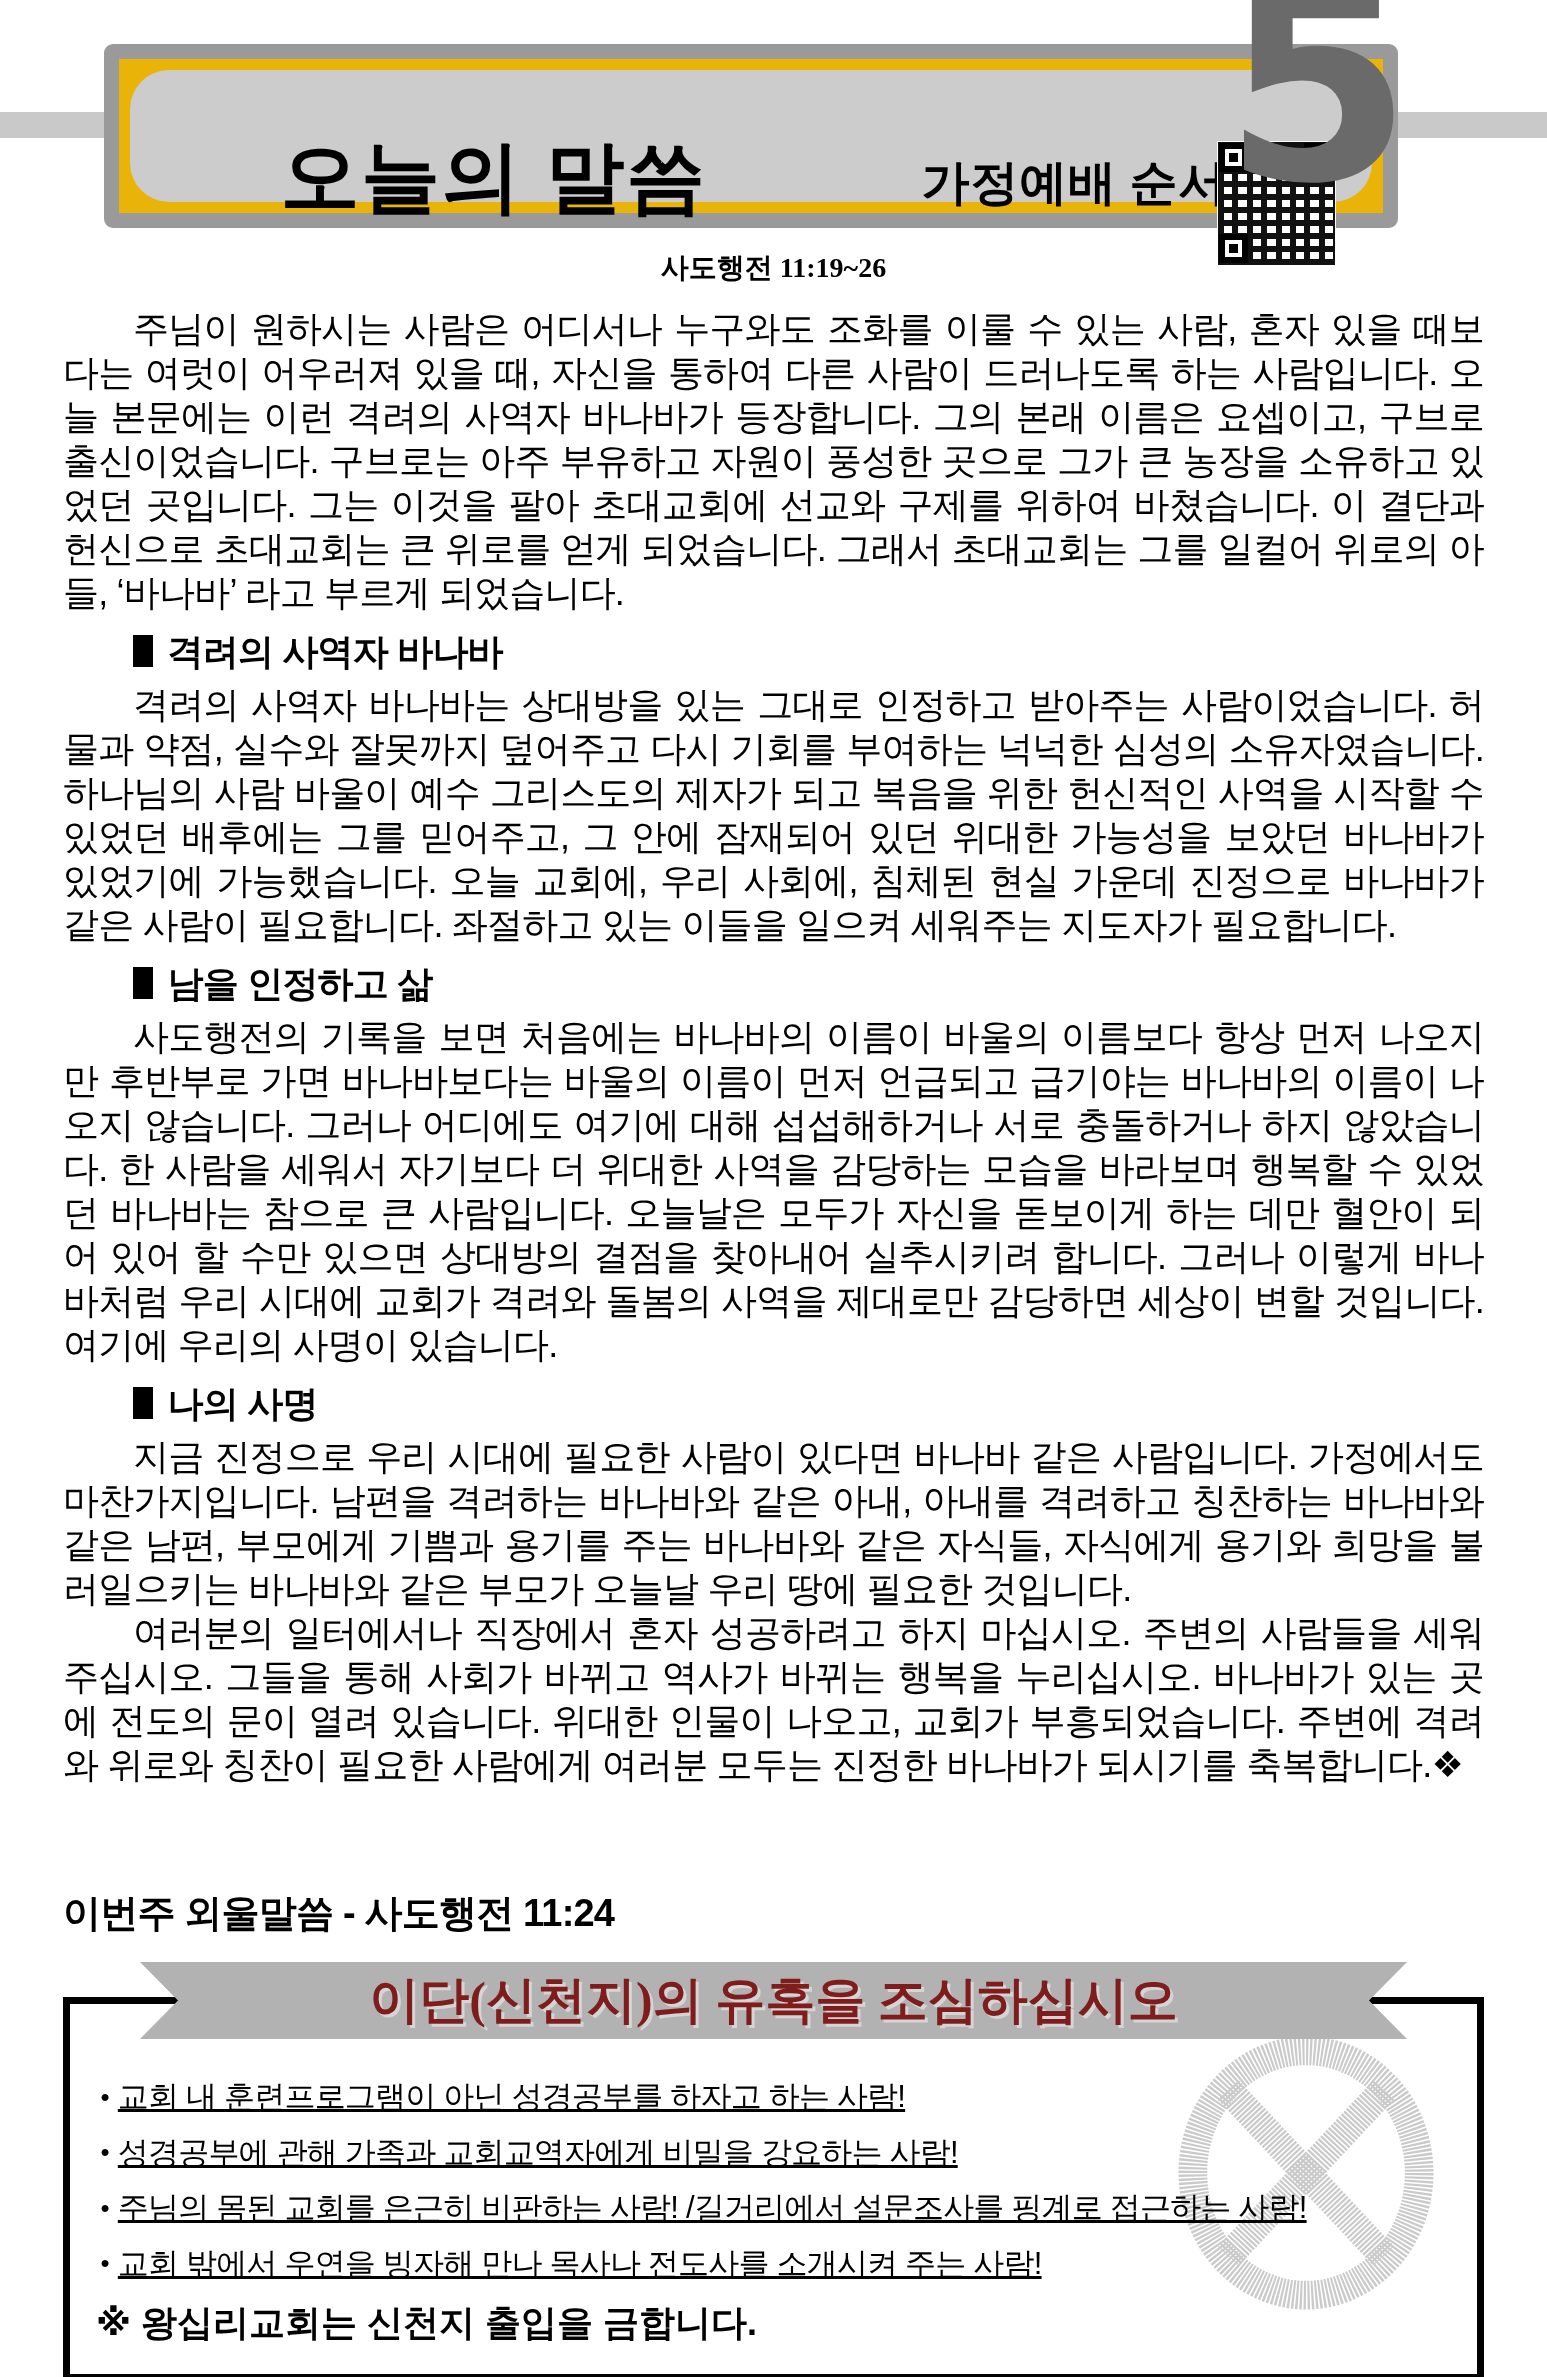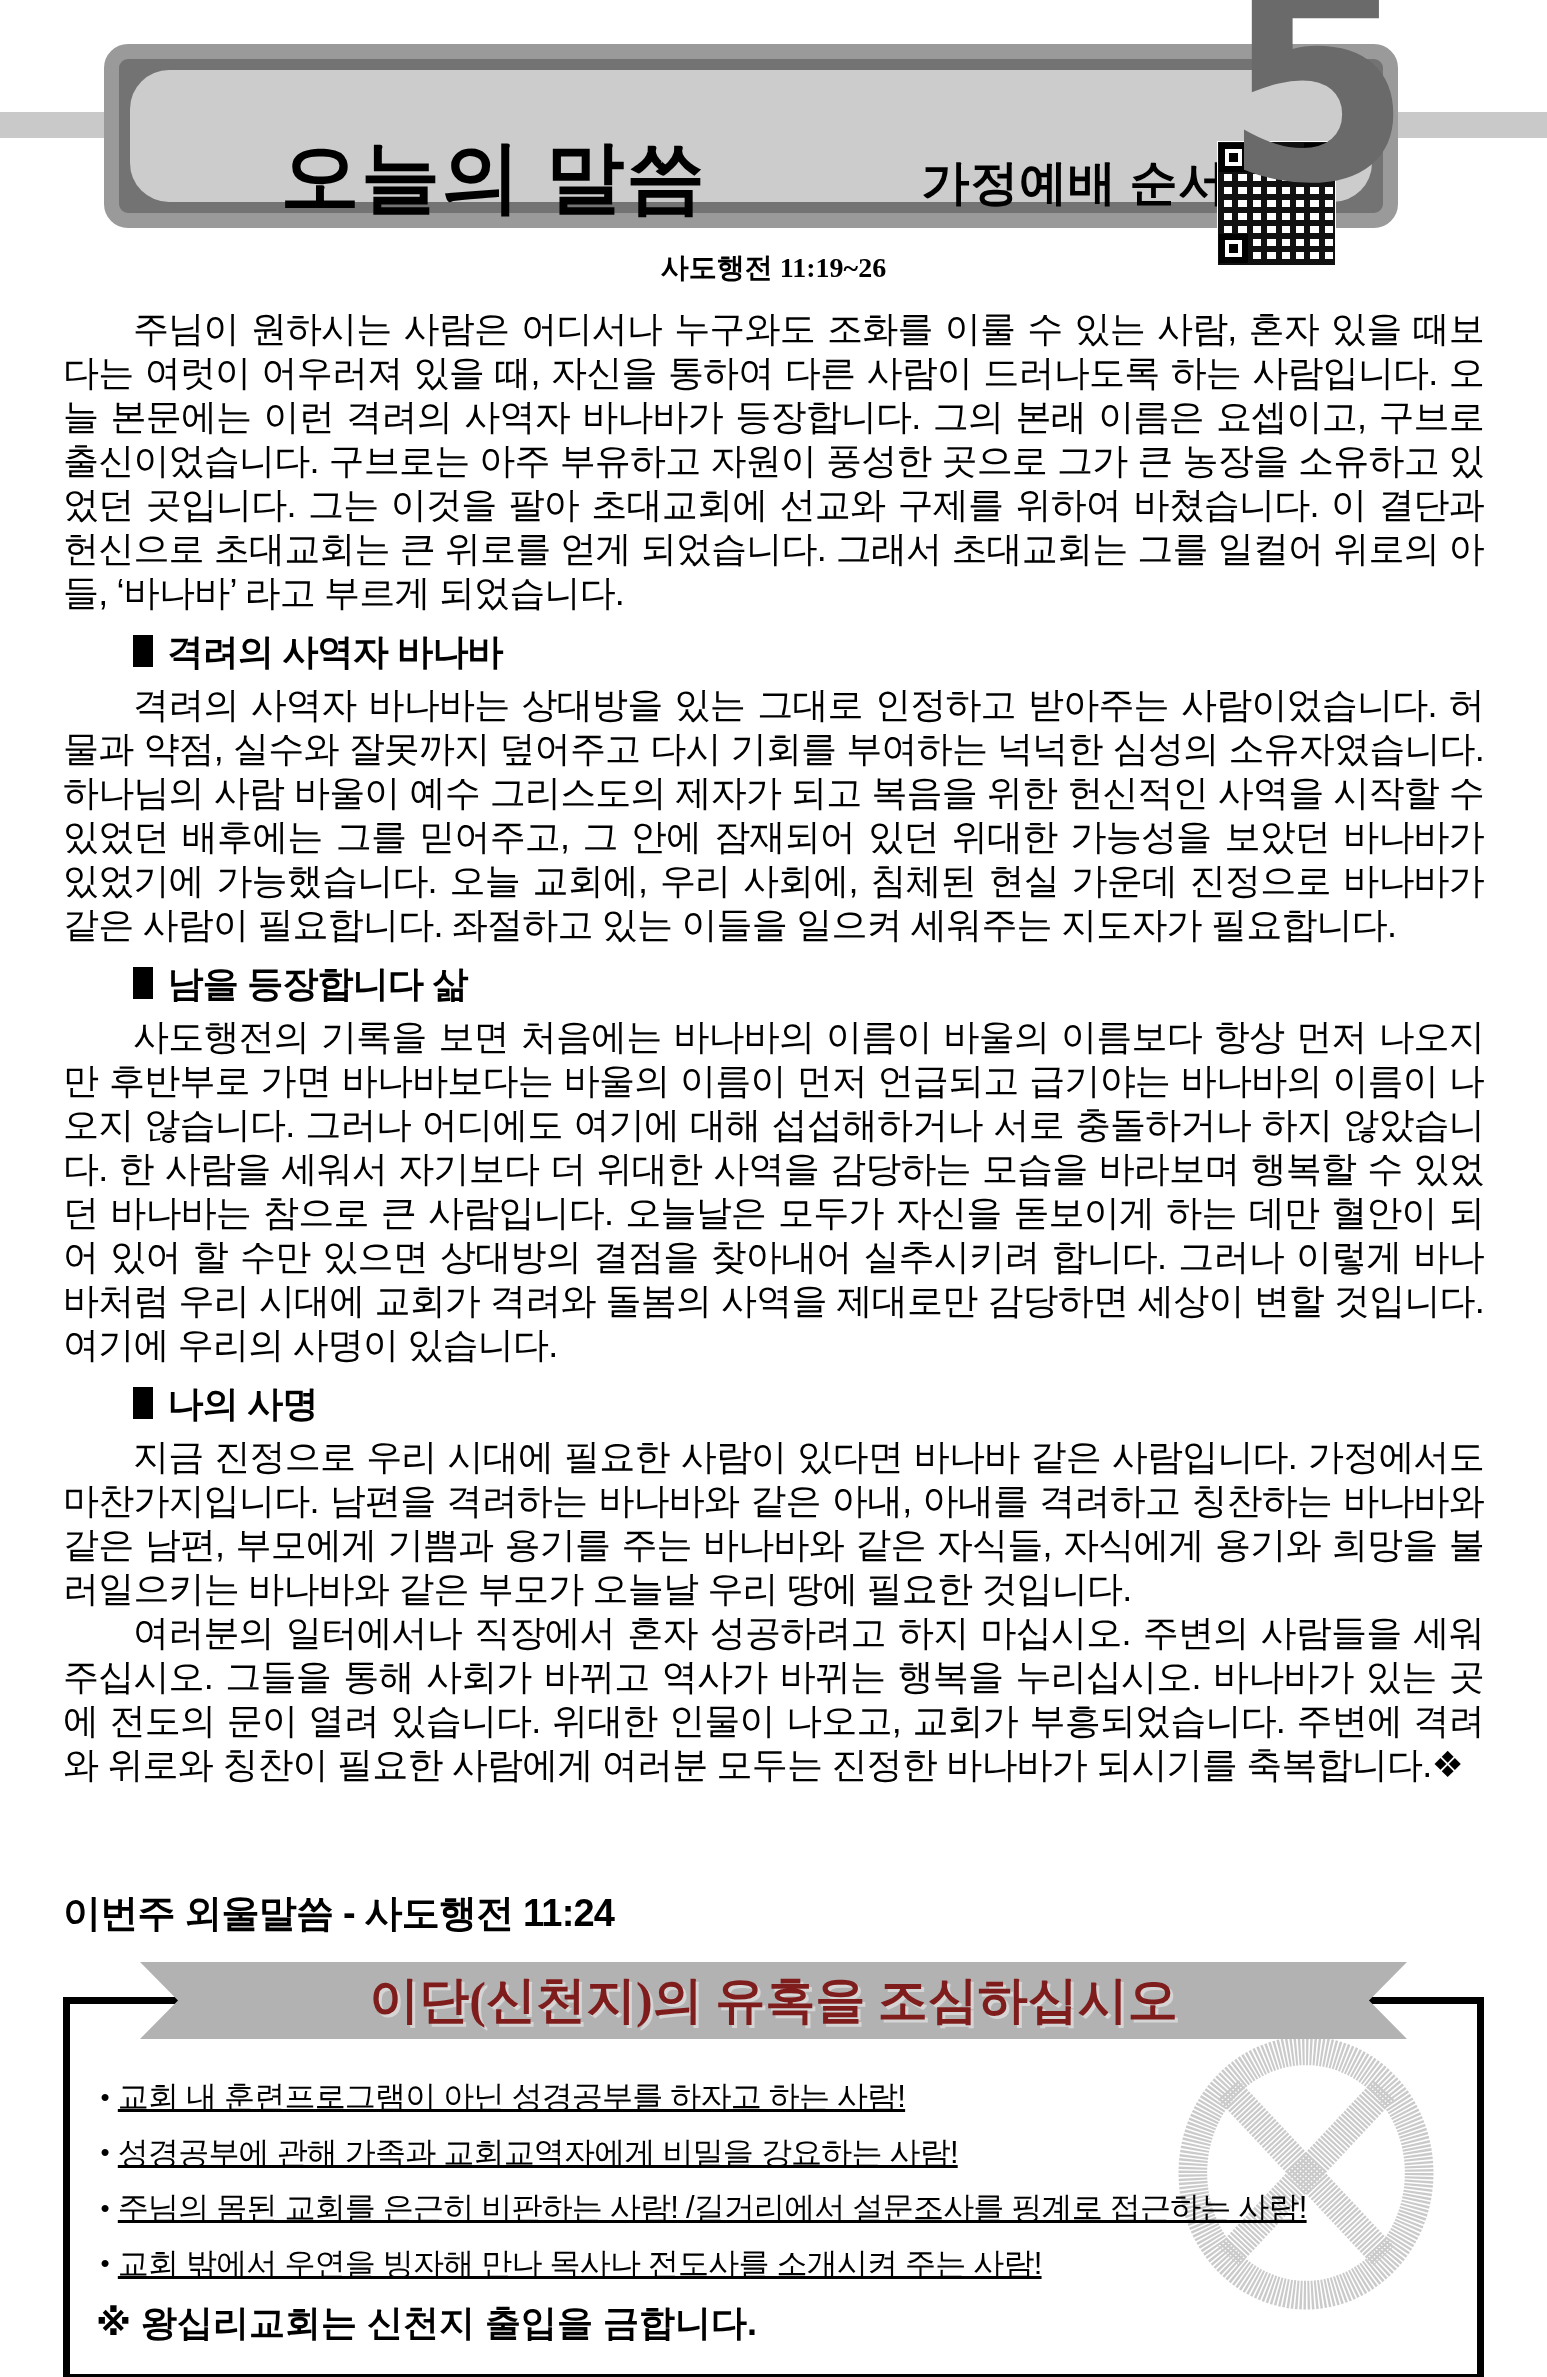--- a/index.html
+++ b/index.html
@@ -14,21 +14,21 @@
   }
 
   
   .masthead{position:absolute;top:0;left:0;width:1548px;height:249px;}
   .masthead-rule{
     position:absolute;top:112px;left:0;width:1548px;height:26px;
     background:#c9c9c9;
   }
   .pill-outer{
     position:absolute;top:44px;left:104px;width:1294px;height:184px;
-    border:15px solid #9a9a9a;border-radius:24px;background:#737373;
+    border:15px solid #9a9a9a;border-radius:9px;background:#eab308;
     box-sizing:border-box;
   }
   .pill-inner{
     position:absolute;top:10.6px;left:10.6px;right:10.6px;bottom:10.6px;
     background:#cccccc;border-radius:39px;
   }
   .badge-title{
     position:absolute;top:67px;left:151px;
     font-size:79px;font-weight:900;letter-spacing:1.5px;color:#000;
     line-height:1;
@@ -147,21 +147,21 @@
   </div>
 
   <div class="sermon">
     <div class="sermon-scripture">사도행전 11:19~26</div>
 
     <p class="p">주님이 원하시는 사람은 어디서나 누구와도 조화를 이룰 수 있는 사람, 혼자 있을 때보다는 여럿이 어우러져 있을 때, 자신을 통하여 다른 사람이 드러나도록 하는 사람입니다. 오늘 본문에는 이런 격려의 사역자 바나바가 등장합니다. 그의 본래 이름은 요셉이고, 구브로 출신이었습니다. 구브로는 아주 부유하고 자원이 풍성한 곳으로 그가 큰 농장을 소유하고 있었던 곳입니다. 그는 이것을 팔아 초대교회에 선교와 구제를 위하여 바쳤습니다. 이 결단과 헌신으로 초대교회는 큰 위로를 얻게 되었습니다. 그래서 초대교회는 그를 일컬어 위로의 아들, ‘바나바’ 라고 부르게 되었습니다.</p>
 
     <div class="h"><span class="sq"></span><span>격려의 사역자 바나바</span></div>
     <p class="p">격려의 사역자 바나바는 상대방을 있는 그대로 인정하고 받아주는 사람이었습니다. 허물과 약점, 실수와 잘못까지 덮어주고 다시 기회를 부여하는 넉넉한 심성의 소유자였습니다. 하나님의 사람 바울이 예수 그리스도의 제자가 되고 복음을 위한 헌신적인 사역을 시작할 수 있었던 배후에는 그를 믿어주고, 그 안에 잠재되어 있던 위대한 가능성을 보았던 바나바가 있었기에 가능했습니다. 오늘 교회에, 우리 사회에, 침체된 현실 가운데 진정으로 바나바가 같은 사람이 필요합니다. 좌절하고 있는 이들을 일으켜 세워주는 지도자가 필요합니다.</p>
 
-    <div class="h"><span class="sq"></span><span>남을 등장합니다 삶</span></div>
+    <div class="h"><span class="sq"></span><span>남을 인정하고 삶</span></div>
     <p class="p">사도행전의 기록을 보면 처음에는 바나바의 이름이 바울의 이름보다 항상 먼저 나오지만 후반부로 가면 바나바보다는 바울의 이름이 먼저 언급되고 급기야는 바나바의 이름이 나오지 않습니다. 그러나 어디에도 여기에 대해 섭섭해하거나 서로 충돌하거나 하지 않았습니다. 한 사람을 세워서 자기보다 더 위대한 사역을 감당하는 모습을 바라보며 행복할 수 있었던 바나바는 참으로 큰 사람입니다. 오늘날은 모두가 자신을 돋보이게 하는 데만 혈안이 되어 있어 할 수만 있으면 상대방의 결점을 찾아내어 실추시키려 합니다. 그러나 이렇게 바나바처럼 우리 시대에 교회가 격려와 돌봄의 사역을 제대로만 감당하면 세상이 변할 것입니다. 여기에 우리의 사명이 있습니다.</p>
 
     <div class="h"><span class="sq"></span><span>나의 사명</span></div>
     <p class="p">지금 진정으로 우리 시대에 필요한 사람이 있다면 바나바 같은 사람입니다. 가정에서도 마찬가지입니다. 남편을 격려하는 바나바와 같은 아내, 아내를 격려하고 칭찬하는 바나바와 같은 남편, 부모에게 기쁨과 용기를 주는 바나바와 같은 자식들, 자식에게 용기와 희망을 불러일으키는 바나바와 같은 부모가 오늘날 우리 땅에 필요한 것입니다.</p>
     <p class="p">여러분의 일터에서나 직장에서 혼자 성공하려고 하지 마십시오. 주변의 사람들을 세워주십시오. 그들을 통해 사회가 바뀌고 역사가 바뀌는 행복을 누리십시오. 바나바가 있는 곳에 전도의 문이 열려 있습니다. 위대한 인물이 나오고, 교회가 부흥되었습니다. 주변에 격려와 위로와 칭찬이 필요한 사람에게 여러분 모두는 진정한 바나바가 되시기를 축복합니다.❖</p>
   </div>
 
   <div class="memory-verse">이번주 외울말씀 - 사도행전 11:24</div>
 
   <div class="warning-wrap">

